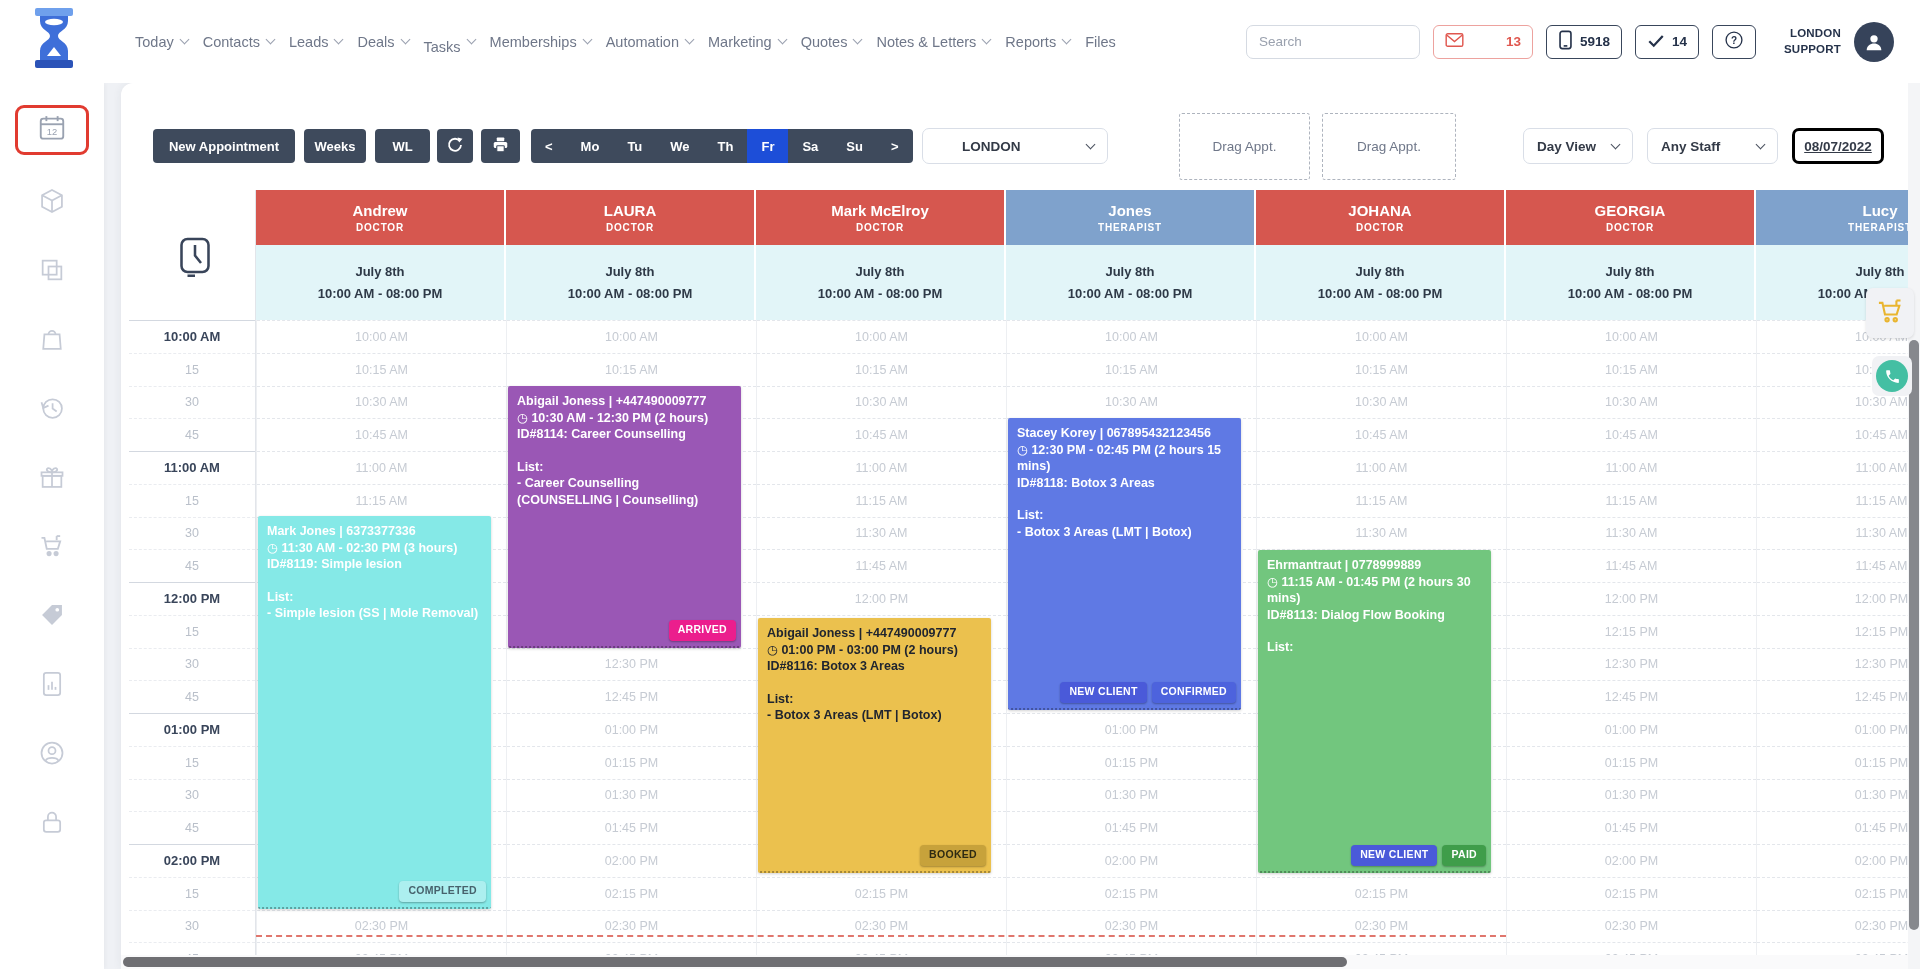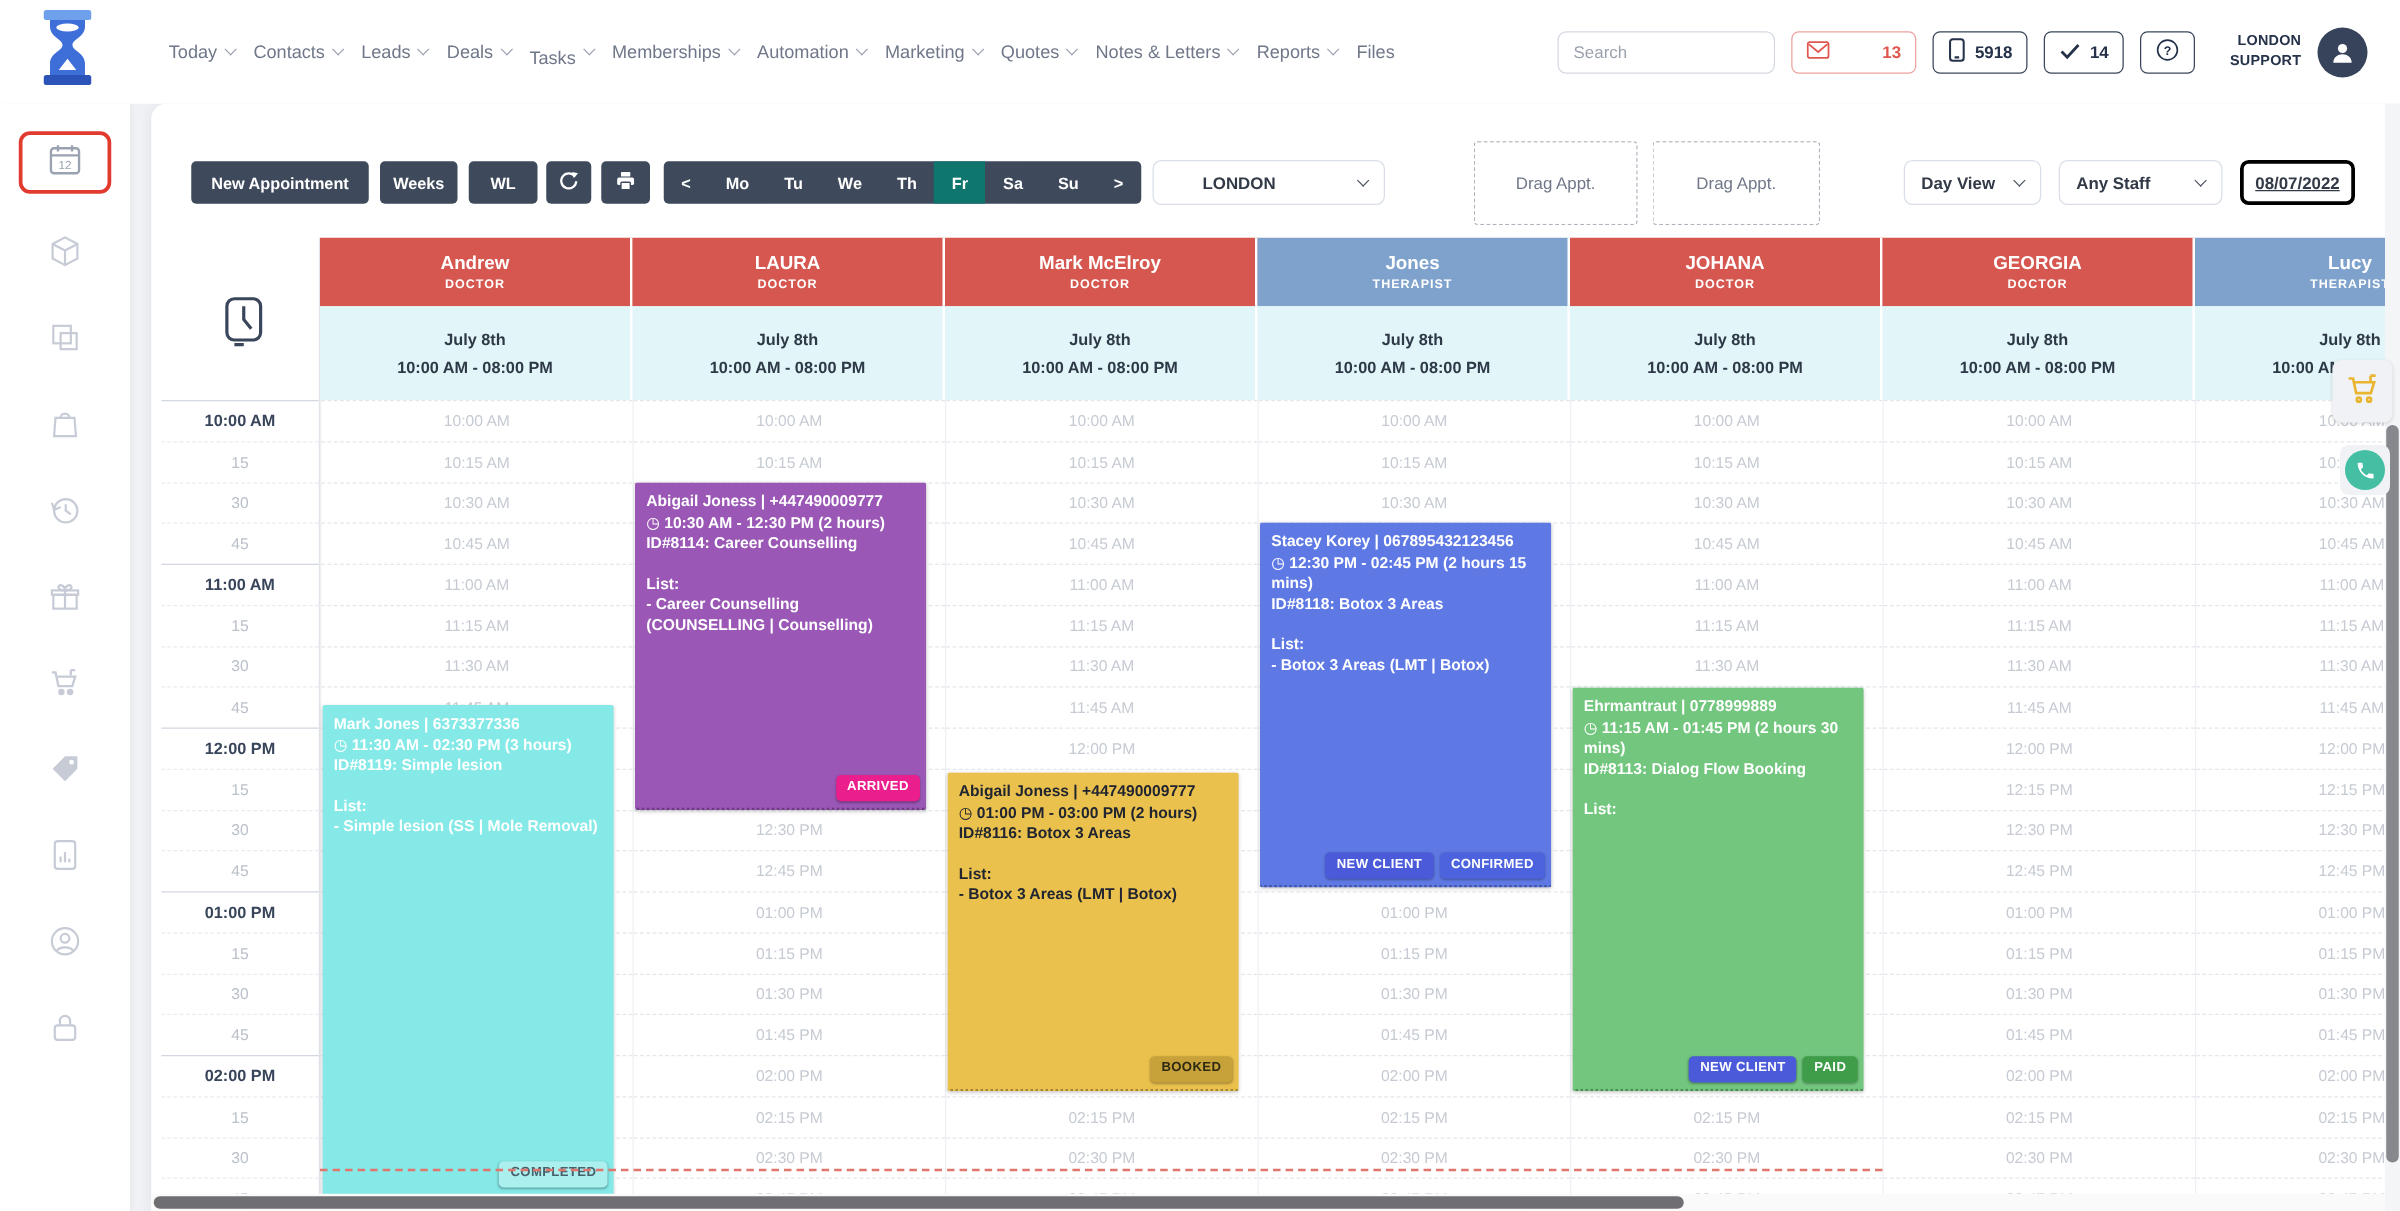--- a/index.html
+++ b/index.html
@@ -30,21 +30,21 @@
 
   
   .card { position: absolute; left: 121px; top: 83px; right: 0; bottom: 0; background: #fff;
     border-top-left-radius: 12px; box-shadow: 0 0 10px rgba(40,50,70,.07); overflow: hidden; z-index: 10; }
 
   
   .tbtn { position: absolute; top: 46px; height: 34px; background: #3E4A5C; color: #fff; border: 0; border-radius: 4px;
     font-size: 13px; font-weight: 700; font-family: inherit; display: flex; align-items: center; justify-content: center; cursor: pointer; }
   .day-group { position: absolute; left: 410px; top: 46px; height: 34px; background: #3E4A5C; border-radius: 4px; display: flex; align-items: stretch; overflow: hidden; }
   .day-cell { padding: 0 14px; display: flex; align-items: center; color: #fff; font-size: 13px; font-weight: 700; cursor: pointer; }
-  .day-cell.selected { background: #0f766e; }
+  .day-cell.selected { background: #1d4ed8; }
   .select { position: absolute; top: 45px; height: 36px; background: #fff; border: 1px solid #D9DEE7; border-radius: 7px;
     display: flex; align-items: center; justify-content: space-between; padding: 0 13px; font-size: 13.5px; font-weight: 600; color: #333A47; cursor: pointer; }
   .select .chev { border-color: #49505e; }
   .datebox { position: absolute; top: 45px; height: 36px; background: #fff; border: 3px solid #000000; border-radius: 7px;
     display: flex; align-items: center; justify-content: center; font-size: 13.5px; font-weight: 600; color: #333A47; cursor: pointer; text-decoration: underline; }
   .dragbox { position: absolute; top: 30px; height: 67px; border: 1.5px dashed #AEB4BE; border-radius: 3px; background: #fff;
     display: flex; align-items: center; justify-content: center; color: #6F7789; font-size: 13.5px; }
 
   
   .grid { position: absolute; left: 8px; top: 107px; right: 0; bottom: 0; overflow: hidden; }
@@ -389,21 +389,21 @@
             <div class="c-row">12:45 PM</div>
             <div class="c-row">01:00 PM</div>
             <div class="c-row">01:15 PM</div>
             <div class="c-row">01:30 PM</div>
             <div class="c-row">01:45 PM</div>
             <div class="c-row">02:00 PM</div>
             <div class="c-row">02:15 PM</div>
             <div class="c-row">02:30 PM</div>
             <div class="c-row">02:45 PM</div>
           </div>
-          <div class="appt" style="top: 326px; height: 393px; background: rgb(133, 233, 231); color: rgb(255, 255, 255); margin-top: 48px;">
+          <div class="appt" style="top: 326px; height: 393px; background: rgb(133, 233, 231); color: rgb(255, 255, 255);">
             <div class="a-line">Mark Jones | 6373377336</div>
             <div class="a-line"><span class="clock">◷ </span>11:30 AM - 02:30 PM (3 hours)</div>
             <div class="a-line">ID#8119: Simple lesion</div>
             <div class="a-gap"></div>
             <div class="a-line">List:</div>
             <div class="a-line">- Simple lesion (SS | Mole Removal)</div>
             <div class="badges">
               <div class="badge" style="background: rgb(172, 239, 239); color: rgb(71, 98, 108);">COMPLETED</div>
             </div>
           </div>

